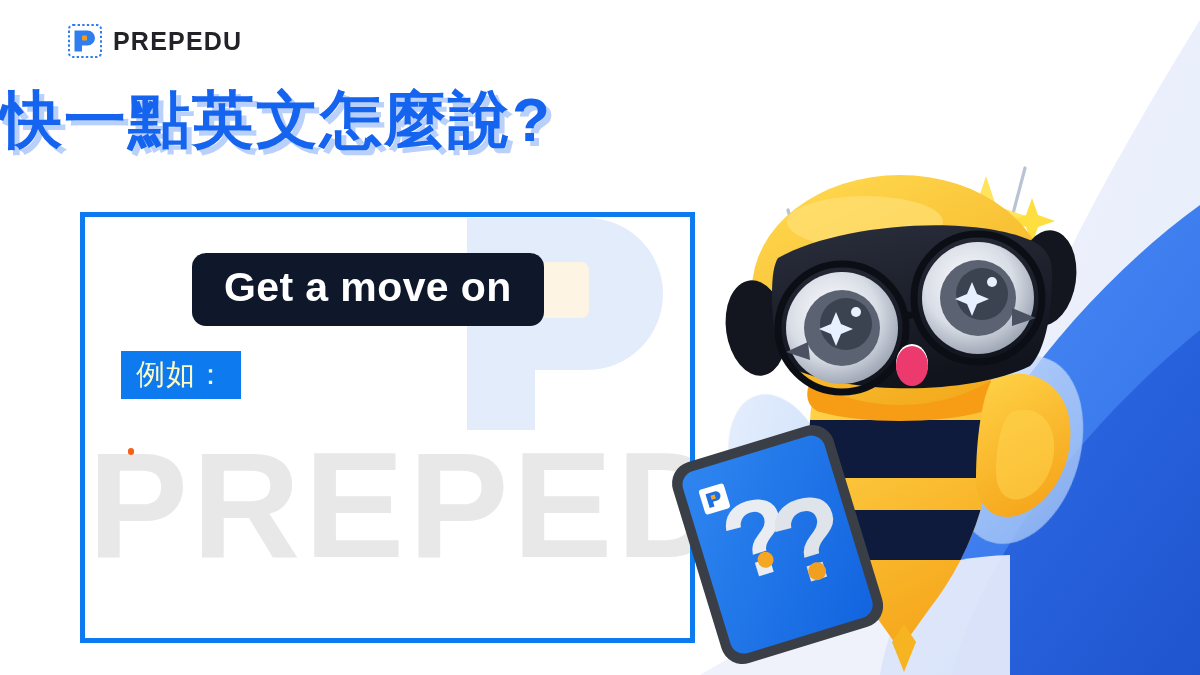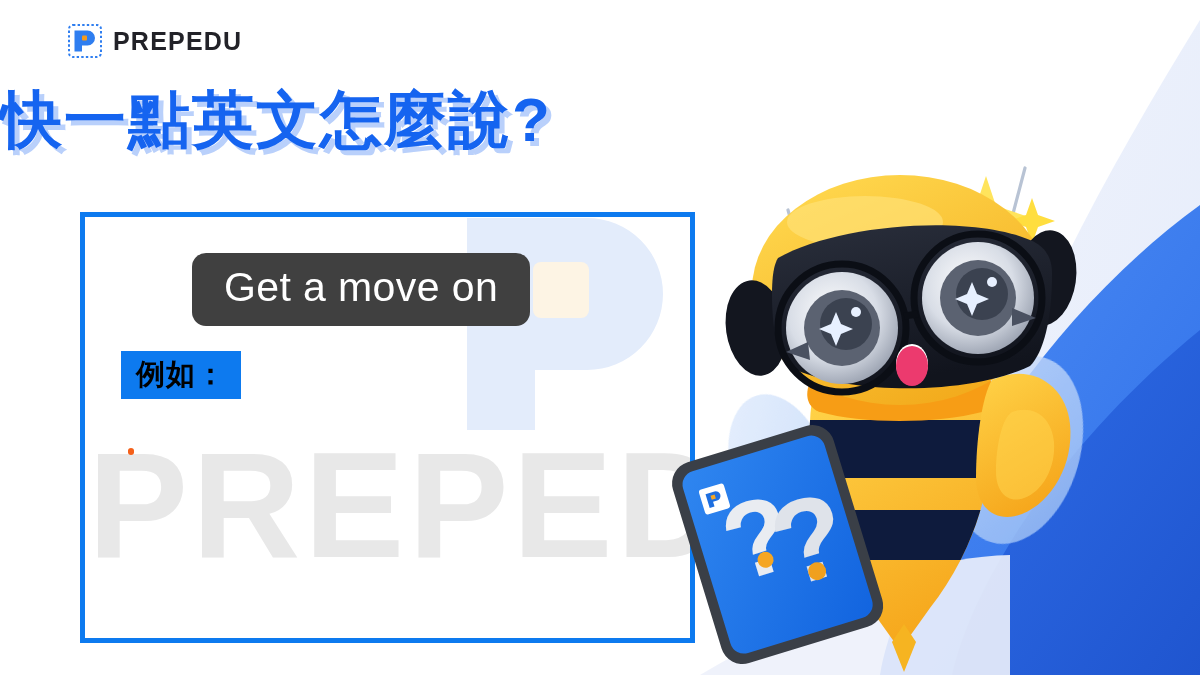--- a/index.html
+++ b/index.html
@@ -100,39 +100,39 @@
     width: 612px;
     pointer-events: none;
   }
 
   
   .phrase-pill {
     position: absolute;
     left: 192px;
     top: 253px;
     padding: 13px 32px 17px 32px;
-    background: #404040;
+    background: #0f172a;
     border-radius: 14px;
     color: #ffffff;
     font-size: 41px;
-    font-weight: 400;
+    font-weight: 700;
     letter-spacing: 0.4px;
     line-height: 1.05;
     white-space: nowrap;
   }
 
   
   .eg-tag {
     position: absolute;
     left: 121px;
     top: 351px;
     background: #0d7aef;
-    color: #000000;
+    color: #fef9c3;
     font-size: 29px;
-    font-weight: 700;
+    font-weight: 400;
     padding: 8px 15px 10px 15px;
     letter-spacing: 1px;
     line-height: 1.05;
     white-space: nowrap;
   }
 
   
   .bullets {
     position: absolute;
     left: 126px;

